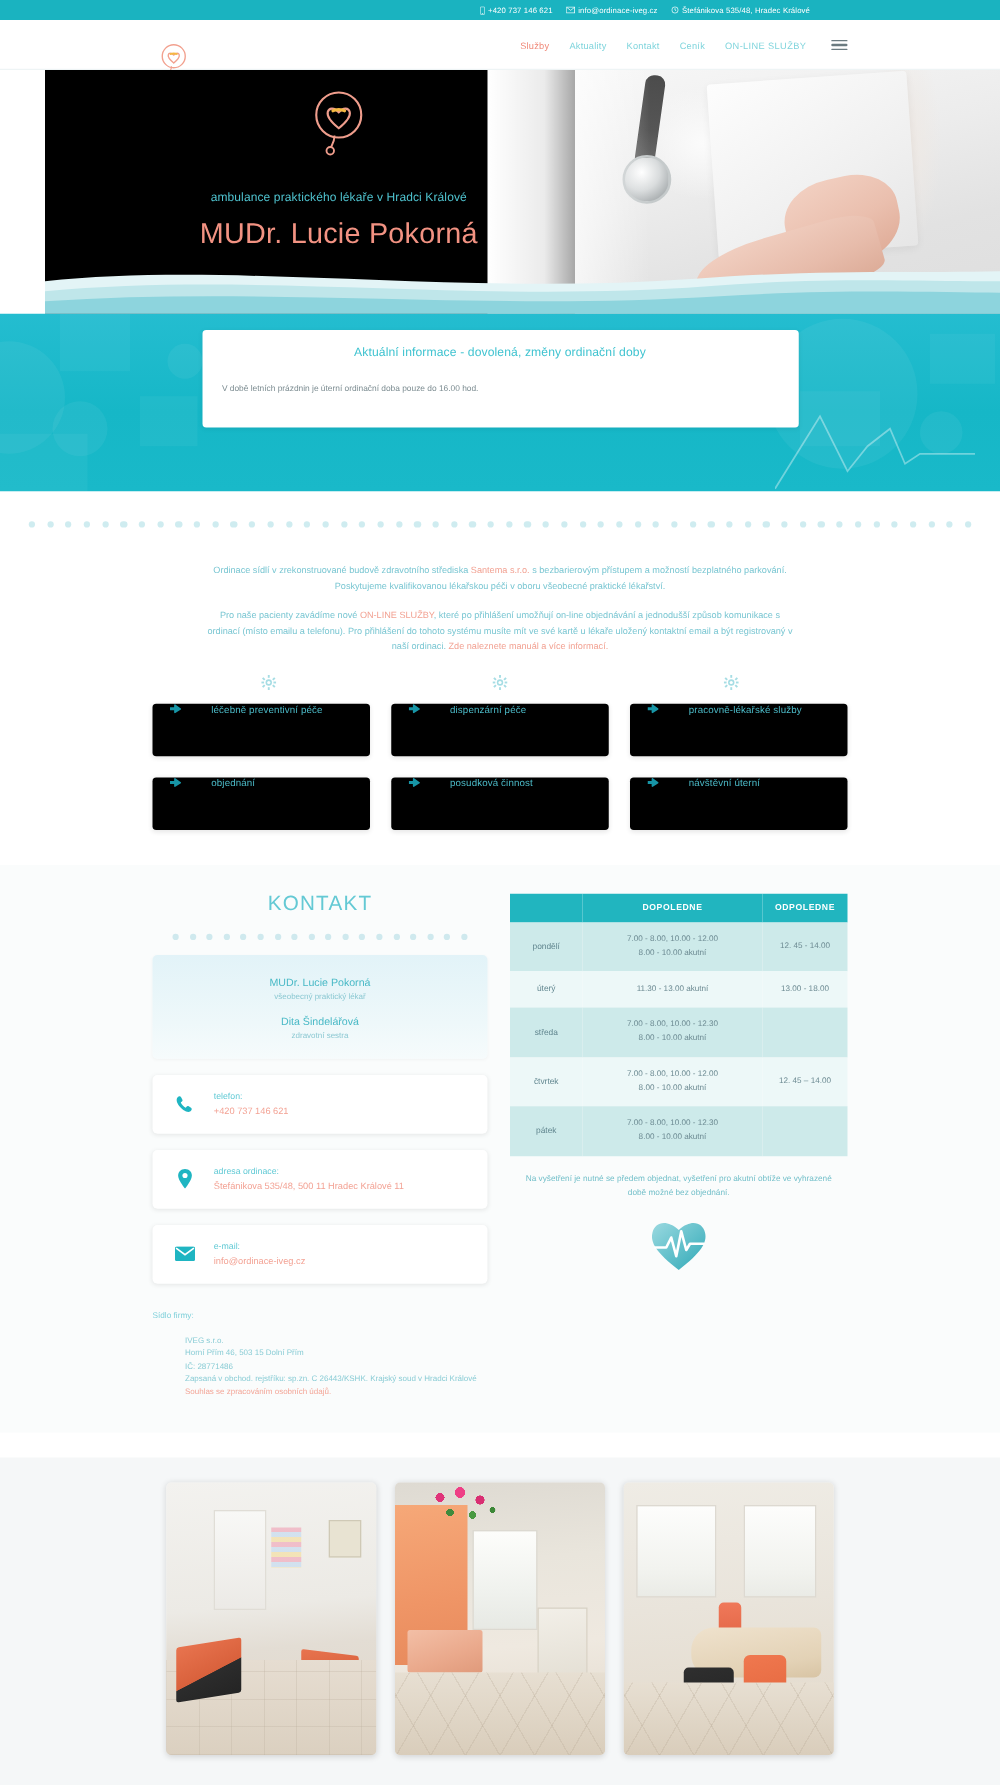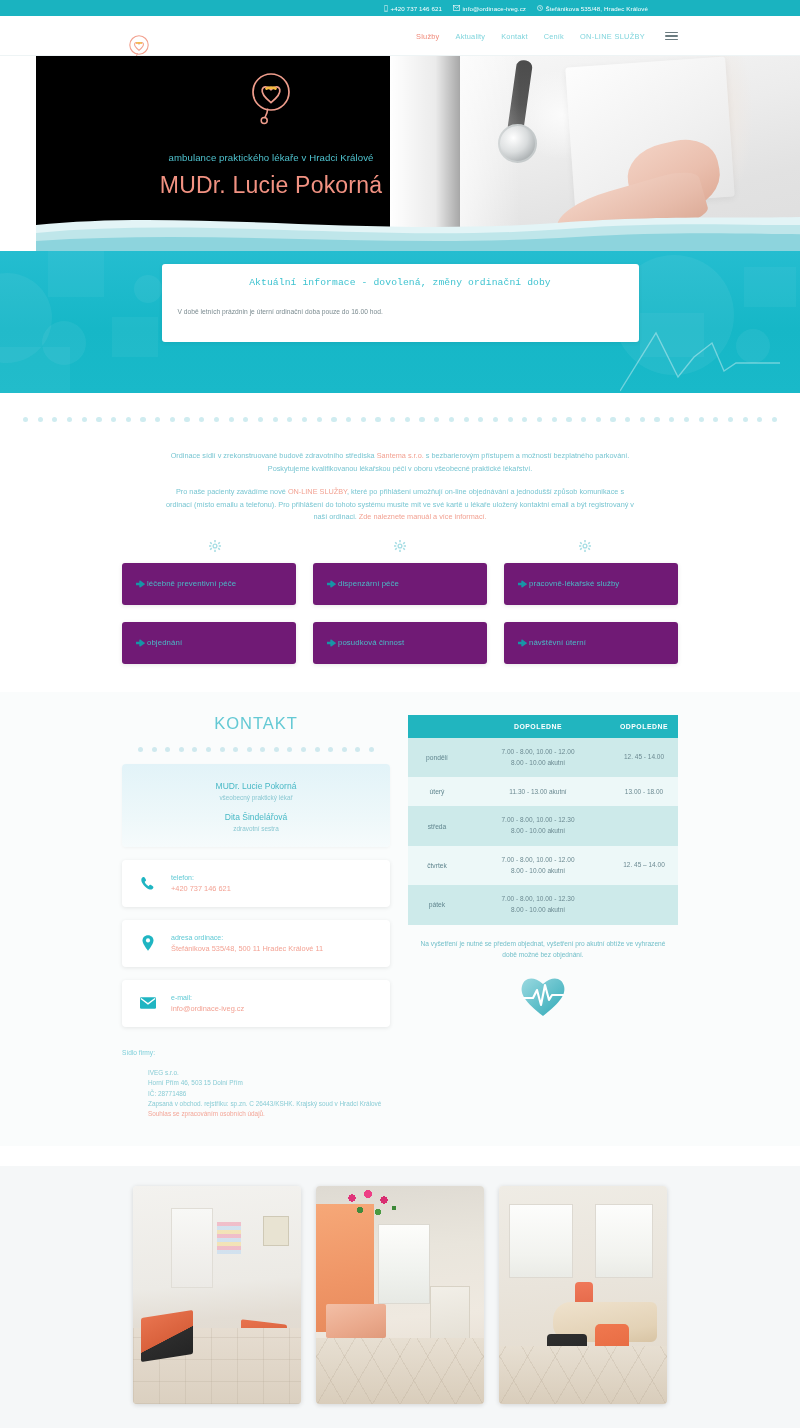--- a/index.html
+++ b/index.html
@@ -120,21 +120,21 @@
   .info-title {
     position: relative; text-align: center; color: #ffffff;
     font-size: 11.5px; letter-spacing: 1.2px; padding-top: 23px;
   }
   .info-card {
     position: relative; margin: 13px auto 0; width: 477px; min-height: 78px;
     background: #ffffff; border-radius: 3px; box-shadow: 0 1px 4px rgba(0,0,0,.07);
     padding: 13px 16px 14px;
   }
   .info-card-title {
-    text-align: center; color: #3fc3d0; font-size: 9.7px; letter-spacing: .1px; font-family: Liberation Mono, monospace;
+    text-align: center; color: #3fc3d0; font-size: 9.7px; letter-spacing: .1px;
   }
   .info-card-text { margin-top: 20px; font-size: 6.7px; color: #7c8c91; }
 
   
   .services { background: #ffffff; padding-top: 24px; }
   .dots-row {
     display: flex; justify-content: center; gap: 9.5px; padding: 0 0 16px;
   }
   .dots-row .dot { width: 5.2px; height: 5.2px; border-radius: 50%; background: #cfecf0; }
   .section-title {
@@ -147,23 +147,23 @@
 
   .gear-row {
     display: flex; width: 556px; margin: 16px auto 0;
   }
   .gear-cell { flex: 1; display: flex; justify-content: center; }
   .cards-grid {
     width: 556px; margin: 11px auto 0;
     display: grid; grid-template-columns: repeat(3, 1fr); gap: 17px 17px;
   }
   .svc-card {
-    background: #701a75; border-radius: 3px; height: 42px;
+    background: #000000; border-radius: 3px; height: 42px;
     box-shadow: 0 1px 4px rgba(0,0,0,.10);
-    display: flex; align-items: center; gap: 2px; padding: 0 14px;
+    display: flex; align-items: flex-start; gap: 24px; padding: 0 14px;
     cursor: pointer;
   }
   .svc-card .label { font-size: 7.8px; color: #4bb9c6; letter-spacing: .1px; }
   .svc-ico { color: #1795a6; display: flex; align-items: center; }
 
   
   .contact-section {
     background: #fafcfc; margin-top: 28px; padding: 22px 0 26px; position: relative;
   }
   .contact-wrap { width: 556px; margin: 0 auto; display: flex; gap: 18px; }

